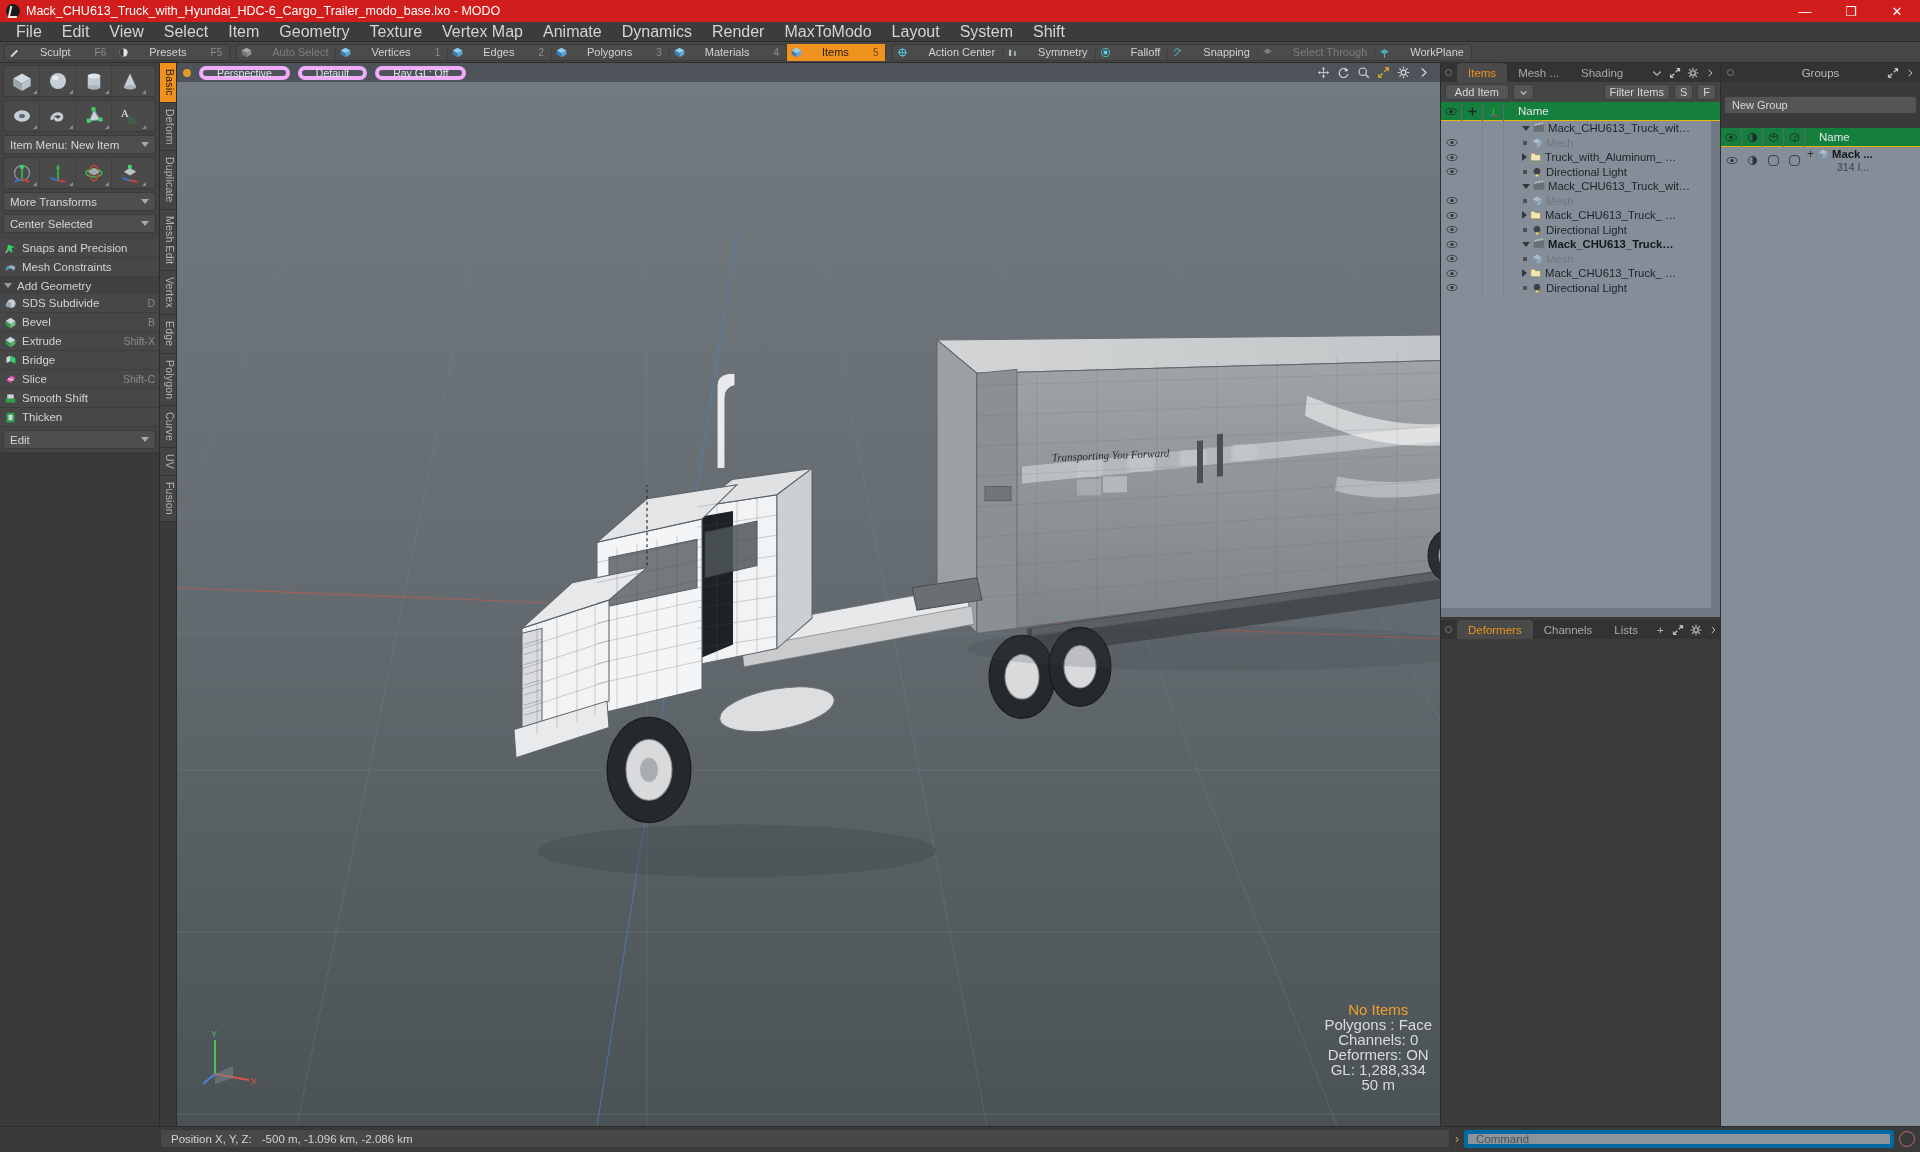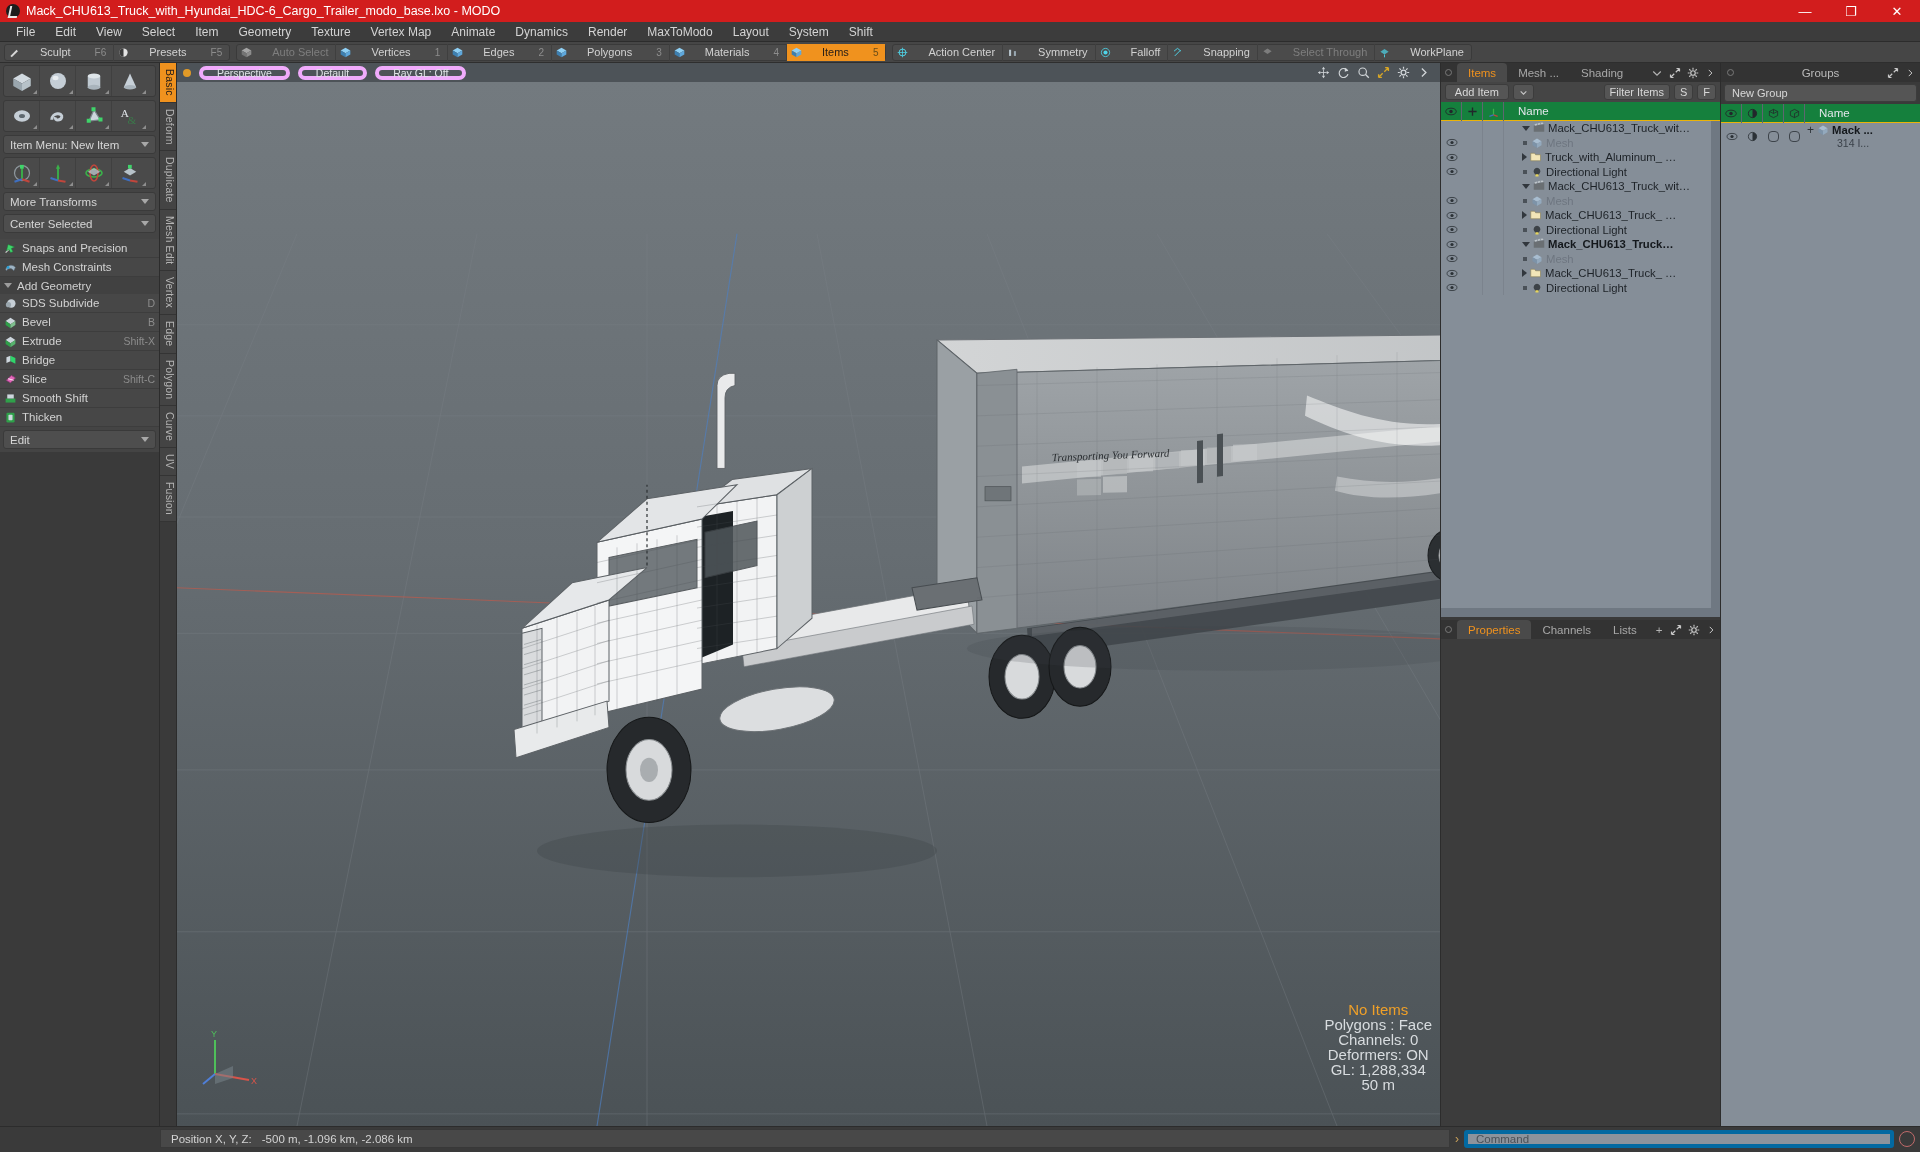--- a/index.html
+++ b/index.html
@@ -15,21 +15,21 @@
   .titlebar .appicon{width:14px;height:14px;border-radius:50%;
     background:#1c1c1c;margin-right:6px;position:relative;flex:none;}
   .titlebar .appicon::after{content:"";position:absolute;left:3px;top:2px;width:7px;height:10px;
     border-left:2px solid #e8e8e8;border-bottom:2px solid #e8e8e8;transform:skewX(-12deg);}
   .winbtns{position:absolute;right:0;top:0;height:22px;display:flex;}
   .winbtn{width:46px;height:22px;display:flex;align-items:center;justify-content:center;
     color:#fff;font-size:13px;}
   
   .menubar{height:20px;background:#3c3c3c;display:flex;align-items:center;
     padding-left:6px;border-bottom:1px solid #2c2c2c;}
-  .menubar .mi{padding:0 10px;line-height:20px;font-size:12px;color:#d4d4d4;cursor:default;}
+  .menubar .mi{padding:0 10px;line-height:20px;font-size:16px;color:#d4d4d4;cursor:default;}
   
   .modebar{height:21px;background:#464646;display:flex;align-items:center;
     border-bottom:1px solid #2e2e2e;padding-left:4px;gap:0px;}
   .grp{display:flex;align-items:center;background:#4b4b4b;border:1px solid #3a3a3a;
     border-radius:3px;height:17px;margin-right:6px;}
   .tbtn{display:flex;align-items:center;height:17px;padding:0 7px 0 4px;font-size:11px;
     color:#d2d2d2;position:relative;border-right:1px solid #3f3f3f;gap:20px;}
   .tbtn:last-child{border-right:none;}
   .tbtn.disabled{color:#7e7e7e;}
   .tbtn.active{background:#f0921e;color:#2a2018;}
@@ -131,21 +131,21 @@
   .listscroll{position:absolute;right:0;top:0;width:9px;height:100%;background:#6f7882;}
   .listbot{height:9px;background:#6f7882;}
   .propsbody{flex:1;background:#3c3c3c;}
   
   .gtitle{height:19px;background:#333;display:flex;align-items:center;
     justify-content:center;position:relative;font-size:11.5px;color:#bbb;}
   .gtitle .rdot{position:absolute;left:6px;width:7px;height:7px;border-radius:50%;
     border:1px solid #787878;}
   .gtitle .rt{position:absolute;right:5px;display:flex;gap:6px;align-items:center;}
   .grow-bt{height:18px;background:#555;border:1px solid #3c3c3c;border-radius:3px;
-    margin:2px 3px;display:flex;align-items:center;padding-left:7px;font-size:11px;color:#d8d8d8;}
+    margin:14px 3px;display:flex;align-items:center;padding-left:7px;font-size:11px;color:#d8d8d8;}
   .gcircle{width:11px;height:11px;border:1px solid #3d434a;border-radius:4px;}
   
   .bottombar{height:24px;background:#3a3a3a;display:flex;align-items:center;
     border-top:1px solid #2c2c2c;}
   .statusfield{margin-left:160px;flex:1;height:19px;background:#484848;
     border:1px solid #383838;display:flex;align-items:center;padding-left:10px;
     font-size:11.5px;color:#d3d3d3;gap:10px;}
   .cmdwrap{width:470px;display:flex;align-items:center;gap:5px;padding:0 5px;}
   .cmdarrow{color:#c9a05a;font-size:12px;}
   .cmdinput{flex:1;height:18px;background:#8c939c;border:4px solid #0369a1;border-radius:3px;
@@ -1010,21 +1010,21 @@
             </span>
           </div>
         </div>
       <div class="listscroll"></div>
     </div>
     <div class="listbot"></div>
 
     <div class="ptabbar" style="margin-top:3px">
       <span class="rdot"></span>
       <span id="proptabs" style="display:flex">
-          <div class="ptab active">Properties</div>
+          <div class="ptab active">Deformers</div>
           <div class="ptab">Channels</div>
           <div class="ptab">Lists</div>
           <div class="ptab plus">+</div>
         </span>
       <span class="ptb-right">
         <svg style="width:12px;height:12px" viewBox="0 0 16 16">
           <path d="M2 14 L7 9 M2 14 V10 M2 14 H6 M14 2 L9 7 M14 2 V6 M14 2 H10" stroke="#c8c8c8" stroke-width="1.6" fill="none"></path>
           </svg>
         <svg style="width:12px;height:12px" viewBox="0 0 16 16">
           <circle cx="8" cy="8" r="3" stroke="#c8c8c8" stroke-width="1.6" fill="none"></circle>

